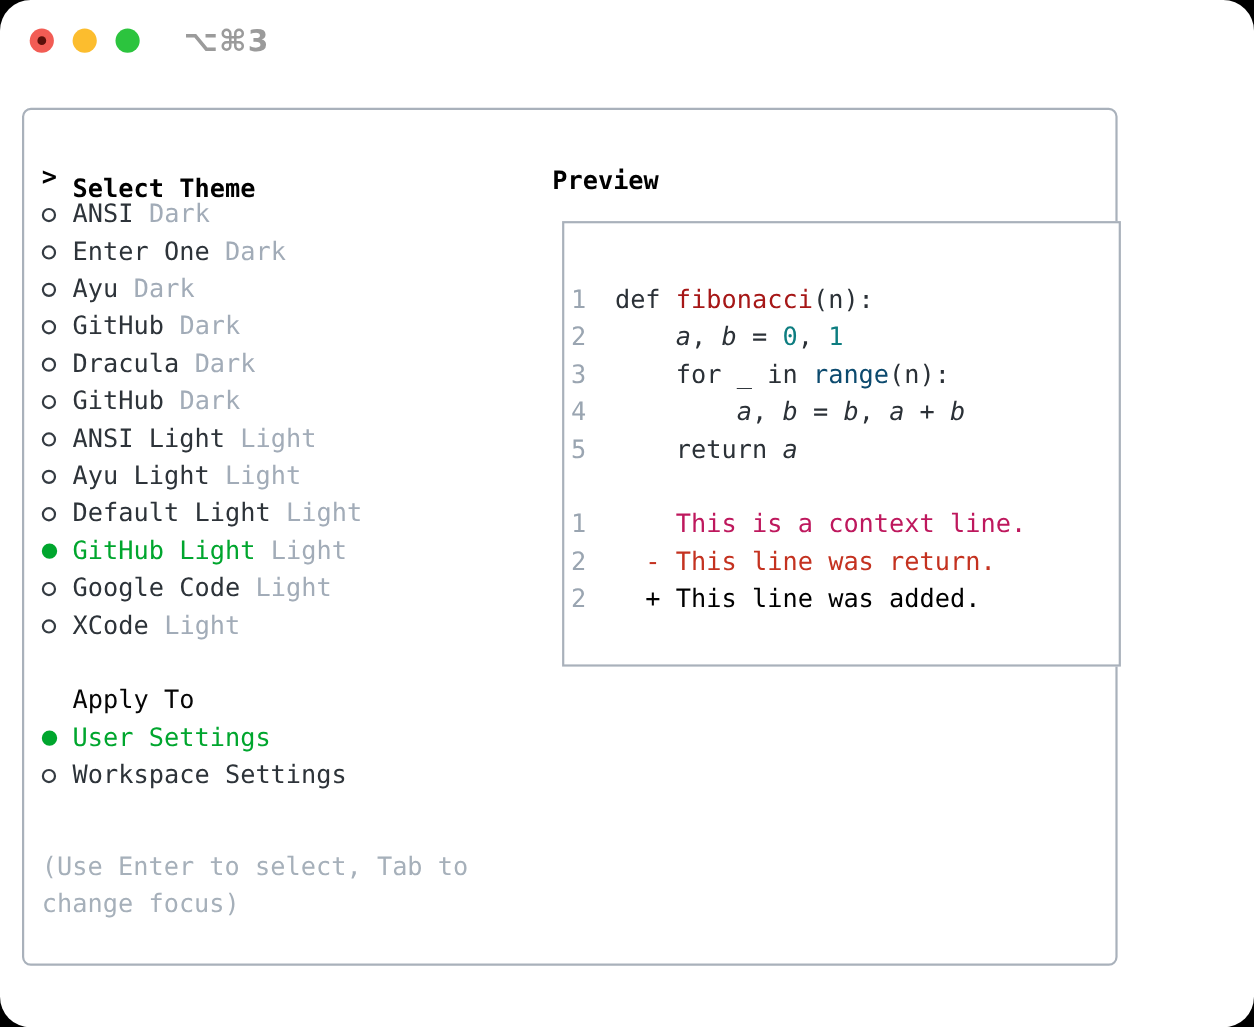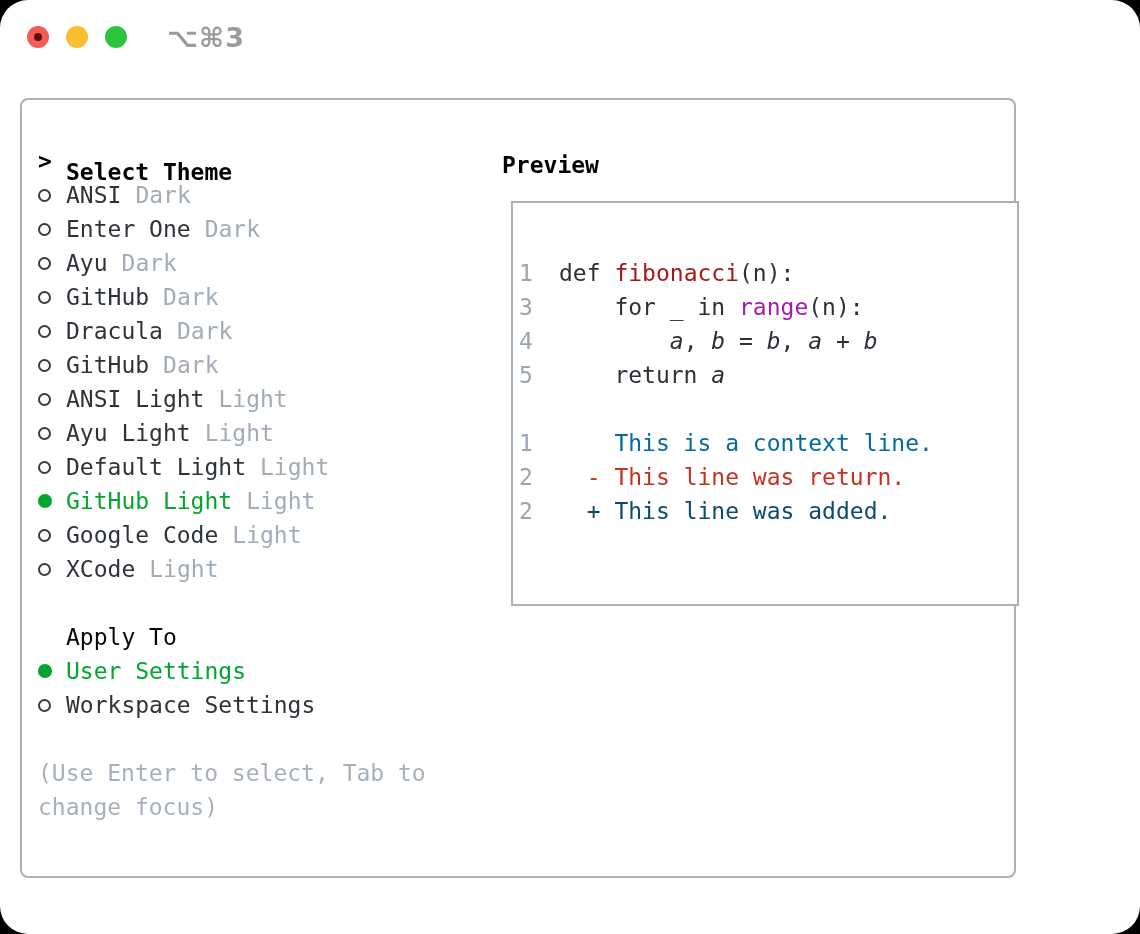--- a/index.html
+++ b/index.html
@@ -32,39 +32,39 @@
   .prefix { flex:0 0 28px; width:28px; display:flex; align-items:center; }
   .arrow { font-weight:bold; color:#000; }
   .heading { font-weight:bold; color:#000;margin-top:21px; }
   .subheading { color:#060606; }
   .bullet { width:13px; height:13px; border:2px solid #343b42; border-radius:50%; }
   .bullet.filled { width:14px; height:14px; background:#00a62e; border-color:#00a62e; }
   .name { color:#2d3339; }
   .name.sel { color:#00a62e; }
   .variant { color:#a2acb8; margin-left:14px; }
   .spacer { height:34px; }
-  .hint { width:424px; font-size:23px; line-height:34px; color:#a6b0ba; }
+  .hint { width:424px; font-size:23px; line-height:34px; color:#a6b0ba;margin-top:15px; }
   
   .preview-title { position:absolute; left:502px; top:148px; height:34px;
     display:flex; align-items:center; font-size:23px; font-weight:bold; color:#000; }
   .preview-box {
     position:absolute; left:511px; top:201px; width:508px; height:405px;
     border:2px solid #a9b1bb; border-radius:0; background:#fff;
     padding:53px 0 0 6px; overflow:hidden;
   }
   .pline { height:34px; line-height:34px; font-size:23px; white-space:pre; color:#2b3137; }
   .ln { display:inline-block; width:40px; color:#9aa5b1; }
   .tok-p   { color:#2b3137; }
   .tok-fn  { color:#a61717; }
   .tok-n   { color:#0d7d80; }
-  .tok-b   { color:#a21caf; }
+  .tok-b   { color:#0c4a6e; }
   .tok-v   { color:#2b3137; font-style:italic; }
-  .tok-ctx { color:#0369a1; }
+  .tok-ctx { color:#be185d; }
   .tok-del { color:#c43220; }
-  .tok-add { color:#0c4a6e; }
+  .tok-add { color:#000000; }
 </style>
 </head>
 <body>
 
 <div class="window">
 
   <div class="titlebar">
     <div class="tl red">
       <div class="dot"></div>
     </div>
@@ -111,20 +111,21 @@
     <div class="spacer"></div>
 
     <div class="hint">(Use Enter to select, Tab to change focus)</div>
   </div>
 
   <div class="preview-title">Preview</div>
 
   <div class="preview-box">
     <div id="preview-code">
         <div class="pline"><span class="ln">1</span><span class="tok-p">def </span><span class="tok-fn">fibonacci</span><span class="tok-p">(n):</span></div>
+        <div class="pline"><span class="ln">2</span><span class="tok-p">    </span><span class="tok-v">a</span><span class="tok-p">, </span><span class="tok-v">b</span><span class="tok-p"> = </span><span class="tok-n">0</span><span class="tok-p">, </span><span class="tok-n">1</span></div>
         <div class="pline"><span class="ln">3</span><span class="tok-p">    for _ in </span><span class="tok-b">range</span><span class="tok-p">(n):</span></div>
         <div class="pline"><span class="ln">4</span><span class="tok-p">        </span><span class="tok-v">a</span><span class="tok-p">, </span><span class="tok-v">b</span><span class="tok-p"> = </span><span class="tok-v">b</span><span class="tok-p">, </span><span class="tok-v">a</span><span class="tok-p"> + </span><span class="tok-v">b</span></div>
         <div class="pline"><span class="ln">5</span><span class="tok-p">    return </span><span class="tok-v">a</span></div>
         <div class="pline"><span class="ln"></span></div>
         <div class="pline"><span class="ln">1</span><span class="tok-ctx">    This is a context line.</span></div>
         <div class="pline"><span class="ln">2</span><span class="tok-p">  </span><span class="tok-del">- This line was return.</span></div>
         <div class="pline"><span class="ln">2</span><span class="tok-p">  </span><span class="tok-add">+ This line was added.</span></div>
       </div>
   </div>
 

